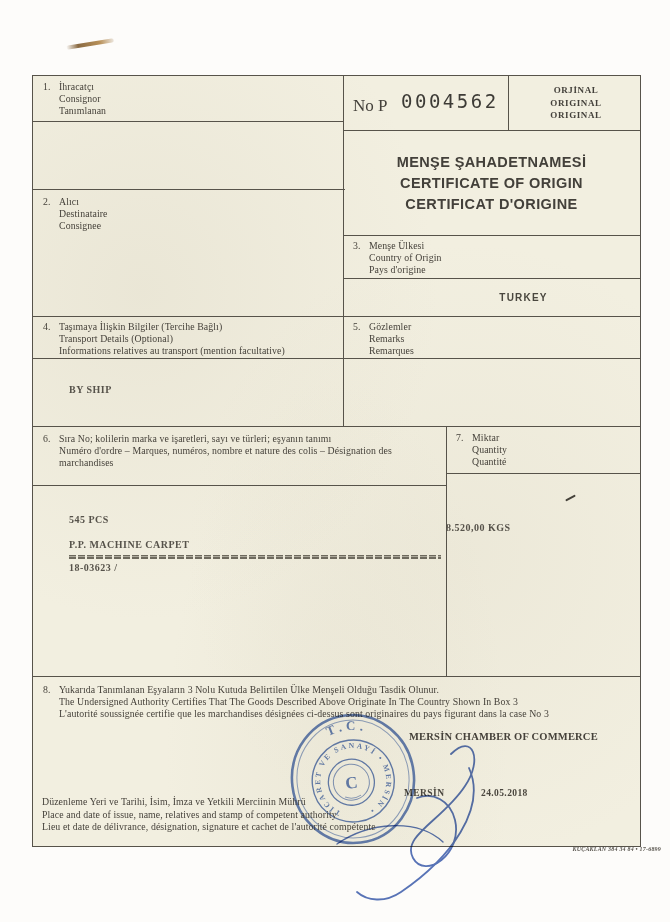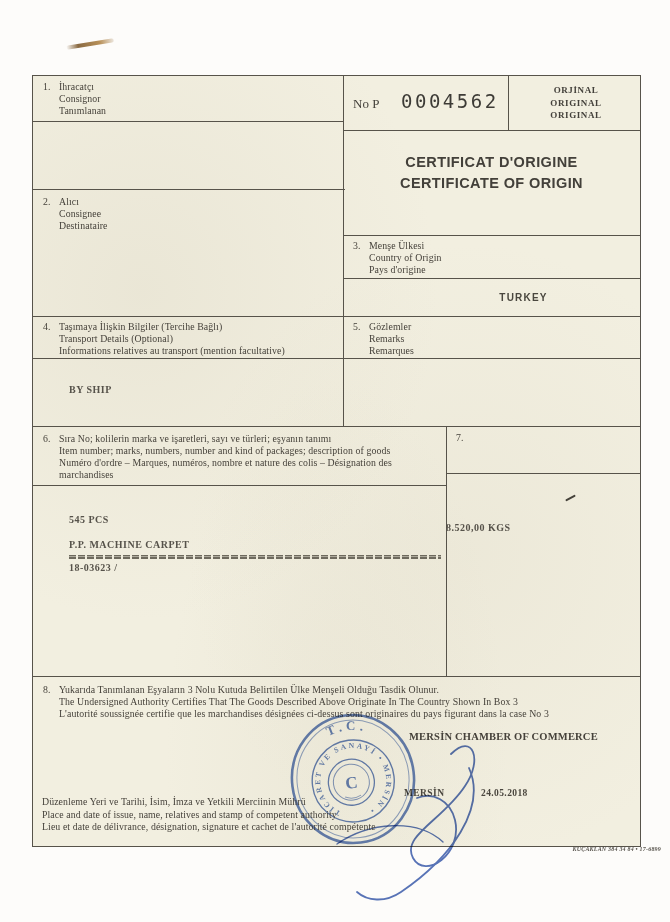--- a/index.html
+++ b/index.html
@@ -18,21 +18,21 @@
   .hline{position:absolute;left:0;width:607px;border-top:1px solid #57534a;height:0;}
   .vline{position:absolute;width:0;border-left:1px solid #57534a;}
   .lbl{display:flex;color:#45413a;font-size:9.8px;line-height:1.24;letter-spacing:.1px;}
   .lbl .no{width:16px;flex:0 0 16px;}
   .lbl .lines{flex:1;}
   .bordered-b{border-bottom:1px solid #57534a;box-sizing:border-box;padding:5px 8px 0 10px;}
   .typed{font-family:"Liberation Serif",serif;font-weight:700;font-size:10px;color:#56524a;letter-spacing:.5px;}
   .title-box{display:flex;flex-direction:column;align-items:center;box-sizing:border-box;padding-top:23px;gap:5px;}
   .title-line{font-family:"Liberation Sans",sans-serif;font-weight:700;font-size:14.5px;
     letter-spacing:.4px;color:#43403a;}
-  .nop-label{font-size:13px;color:#44413b;text-align:right;}
+  .nop-label{font-size:17px;color:#44413b;text-align:right;}
   .nop-number{font-family:"DejaVu Sans Mono",monospace;font-weight:400;font-size:19px;
     letter-spacing:2.5px;color:#3d3b36;}
   .copy-block{display:flex;flex-direction:column;align-items:center;justify-content:center;
     font-weight:700;font-size:9px;letter-spacing:.6px;color:#44413b;line-height:1.4;}
   .turkey{font-family:"Liberation Sans",sans-serif;font-weight:700;font-size:10px;
     letter-spacing:1.2px;color:#4a473f;text-align:center;margin-left:32px;}
   .dbl-dash{position:absolute;height:3px;
     background:repeating-linear-gradient(90deg,#6e6a5e 0 7px,rgba(0,0,0,0) 7px 9px);
     -webkit-mask:linear-gradient(#000 1px,transparent 1px,#000 2px);
     border-top:1px solid rgba(110,106,94,.0);}
@@ -64,41 +64,42 @@
         <div>İhracatçı</div>
         <div>Consignor</div>
         <div>Tanımlanan</div>
       </div>
     </div>
 
     <div class="abs lbl" style="left:0;top:113px;width:294px;height:127px;border-top:1px solid #57534a;padding:6px 8px 0 10px;">
       <span class="no">2.</span>
       <div class="lines">
         <div>Alıcı</div>
+        <div>Destinataire</div>
         <div>Consignee</div>
-        <div>Destinataire</div>
       </div>
     </div>
 
     <div class="vline" style="left:310px;top:0;height:350px;"></div>
 
     <div class="abs" style="left:310px;top:0;width:297px;height:55px;border-bottom:1px solid #57534a;box-sizing:border-box;">
       <span class="abs nop-label" style="left:10px;top:20px;">No P</span>
       <span class="abs nop-number" style="left:58px;top:14px;">0004562</span>
       <div class="vline" style="left:165px;top:0;height:54px;"></div>
       <div class="abs copy-block" style="left:165px;top:0;width:136px;height:54px;">
         <div>ORJİNAL</div>
         <div>ORIGINAL</div>
         <div>ORIGINAL</div>
       </div>
     </div>
 
     <div class="abs title-box" style="left:310px;top:55px;width:297px;height:105px;border-bottom:1px solid #57534a;">
+      <div class="title-line">MENŞE ŞAHADETNAMESİ</div>
+      <div class="title-line">CERTIFICATE OF ORIGIN</div>
       <div class="title-line">CERTIFICAT D'ORIGINE</div>
-      <div class="title-line">CERTIFICATE OF ORIGIN</div>
     </div>
 
     <div class="abs lbl bordered-b" style="left:310px;top:160px;width:297px;height:43px;padding-top:4px;">
       <span class="no">3.</span>
       <div class="lines">
         <div>Menşe Ülkesi</div>
         <div>Country of Origin</div>
         <div>Pays d'origine</div>
       </div>
     </div>
@@ -126,27 +127,31 @@
 
     <div class="abs typed" style="left:36px;top:308px;">BY SHIP</div>
 
     <div class="hline" style="top:350px;"></div>
     <div class="vline" style="left:413px;top:350px;height:250px;"></div>
 
     <div class="abs lbl bordered-b" style="left:0;top:351px;width:413px;height:59px;padding-top:6px;">
       <span class="no">6.</span>
       <div class="lines">
         <div>Sıra No; kolilerin marka ve işaretleri, sayı ve türleri; eşyanın tanımı</div>
-        <div>Item number; marks, numbers, number and kind of packages; description of goods</div>
         <div>Numéro d'ordre – Marques, numéros, nombre et nature des colis – Désignation des marchandises</div>
       </div>
     </div>
 
     <div class="abs lbl bordered-b" style="left:413px;top:351px;width:194px;height:47px;padding-top:5px;">
       <span class="no">7.</span>
+      <div class="lines">
+        <div>Miktar</div>
+        <div>Quantity</div>
+        <div>Quantité</div>
+      </div>
     </div>
 
     <div class="abs typed" style="left:36px;top:438px;">545 PCS</div>
     <div class="abs typed" style="left:36px;top:463px;">P.P. MACHINE CARPET</div>
     <div class="dbl-dash" style="left:36px;top:479px;width:372px;"></div>
     <div class="abs typed" style="left:36px;top:486px;">18-03623 /</div>
 
     <div class="abs typed" style="left:413px;top:446px;width:194px;text-align:left;">8.520,00 KGS</div>
     <div class="stray" style="left:532px;top:421px;"></div>
 

